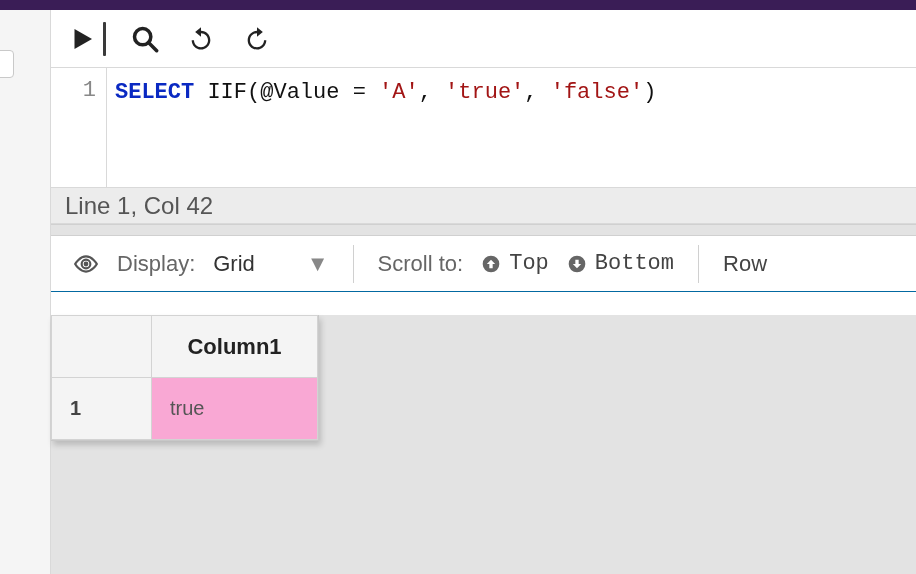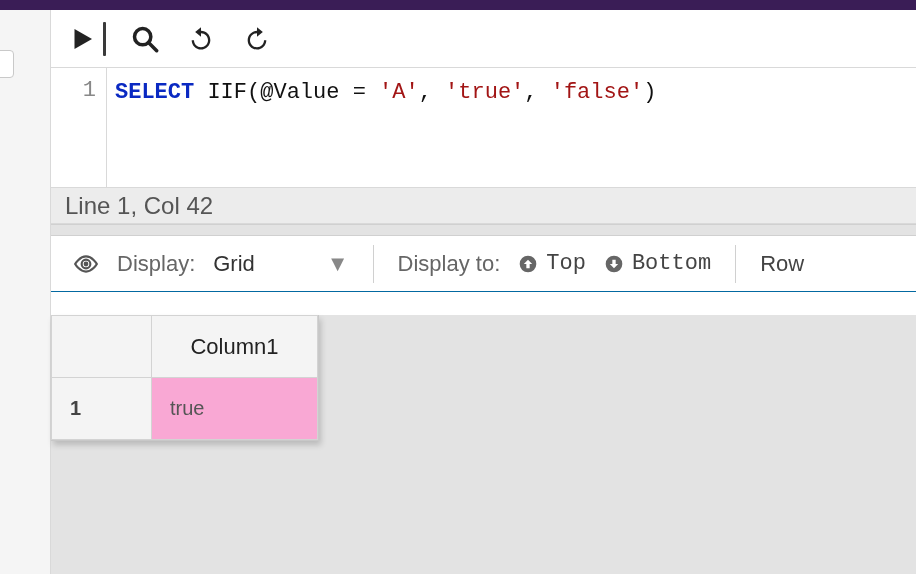--- a/index.html
+++ b/index.html
@@ -18,31 +18,31 @@
   .kw { color: #0a29c2; font-weight: 700; }
   .fn { color: #111; }
   .punct { color: #111; }
   .var { color: #111; }
   .str { color: #a21515; }
   .status { height: 36px; background: #ececec; border-bottom: 1px solid #d9d9d9; display: flex; align-items: center; padding: 0 14px; font-size: 24px; color: #555; }
   .statusbar-sep { height: 12px; background: #e3e3e3; border-top: 1px solid #d0d0d0; border-bottom: 1px solid #d0d0d0; }
   .results-toolbar { height: 56px; background: #fff; display: flex; align-items: center; gap: 18px; padding: 0 22px; border-bottom: 1px solid #0369a1; font-size: 22px; color: #555; }
   .rt-label { color: #666; }
   .rt-sep { width: 1px; height: 38px; background: #d0d0d0; margin: 0 6px; }
-  .rt-select { display: flex; gap: 72px; cursor: pointer; color: #333; }
+  .rt-select { display: flex; gap: 52px; cursor: pointer; color: #333; }
   .rt-select .caret { color: #888; }
   .scroll-btn { display: flex; align-items: center; gap: 8px; cursor: pointer; color: #444; font-family: Liberation Mono, monospace; }
   .scroll-btn svg { width: 20px; height: 20px; }
   .row-label { color: #444; }
   .results-area { position: absolute; left: 0; right: 0; top: 305px; bottom: 0; background: #e3e3e3; }
   .grid { position: absolute; left: 0; top: 0; border-right: 1px solid #c8c8c8; border-bottom: 1px solid #c8c8c8; box-shadow: 2px 4px 6px rgba(0,0,0,0.18); background: #f4f4f4; }
   table.grid-tbl { border-collapse: collapse; }
   table.grid-tbl th, table.grid-tbl td { border: 1px solid #d3d3d3; padding: 0; }
   .corner-cell { width: 100px; height: 62px; background: #f4f4f4; }
-  .col-header { width: 166px; height: 62px; background: #f4f4f4; font-weight: 400; font-size: 22px; color: #222; text-align: center; vertical-align: middle; }
+  .col-header { width: 166px; height: 62px; background: #f4f4f4; font-weight: 700; font-size: 22px; color: #222; text-align: center; vertical-align: middle; }
   .row-header { width: 100px; height: 62px; background: #f4f4f4; font-weight: 600; font-size: 20px; color: #444; text-align: left; padding-left: 18px !important; vertical-align: middle; }
   .data-cell { width: 166px; height: 62px; background: #f9a8d4; font-size: 20px; color: #555; text-align: left; padding-left: 18px !important; vertical-align: middle; }
   .eye-icon { display: inline-flex; align-items: center; }
 </style>
 </head>
 <body>
 
 <div class="top-bar"></div>
 
 <div class="left-gutter">
@@ -97,21 +97,21 @@
           <path d="M12 5C6 5 2 12 2 12s4 7 10 7 10-7 10-7-4-7-10-7zm0 11a4 4 0 110-8 4 4 0 010 8z" fill="none" stroke="#555" stroke-width="2"></path>
           <circle cx="12" cy="12" r="2.2" fill="#555"></circle>
         </svg>
     </span>
     <span class="rt-label">Display:</span>
     <div class="rt-select">
       <span>Grid</span>
       <span class="caret">▼</span>
     </div>
     <div class="rt-sep"></div>
-    <span class="rt-label">Display to:</span>
+    <span class="rt-label">Scroll to:</span>
     <div class="scroll-btn">
       <svg viewBox="0 0 24 24">
           <circle cx="12" cy="12" r="10" fill="#666"></circle>
           <path d="M12 7l-5 5h3v5h4v-5h3z" fill="#fff"></path>
         </svg>
       <span>Top</span>
     </div>
     <div class="scroll-btn">
       <svg viewBox="0 0 24 24">
           <circle cx="12" cy="12" r="10" fill="#666"></circle>

